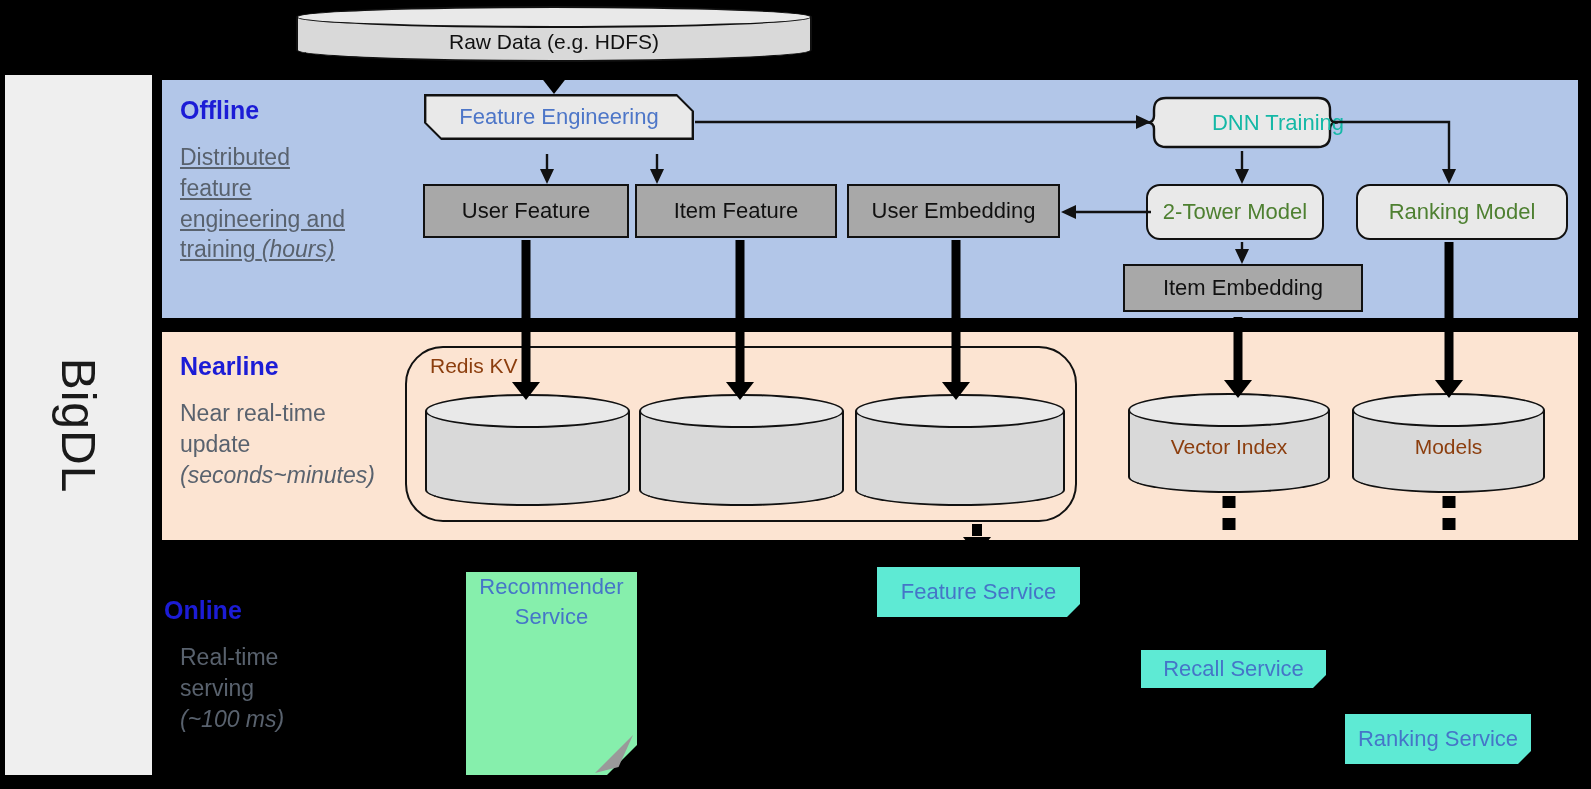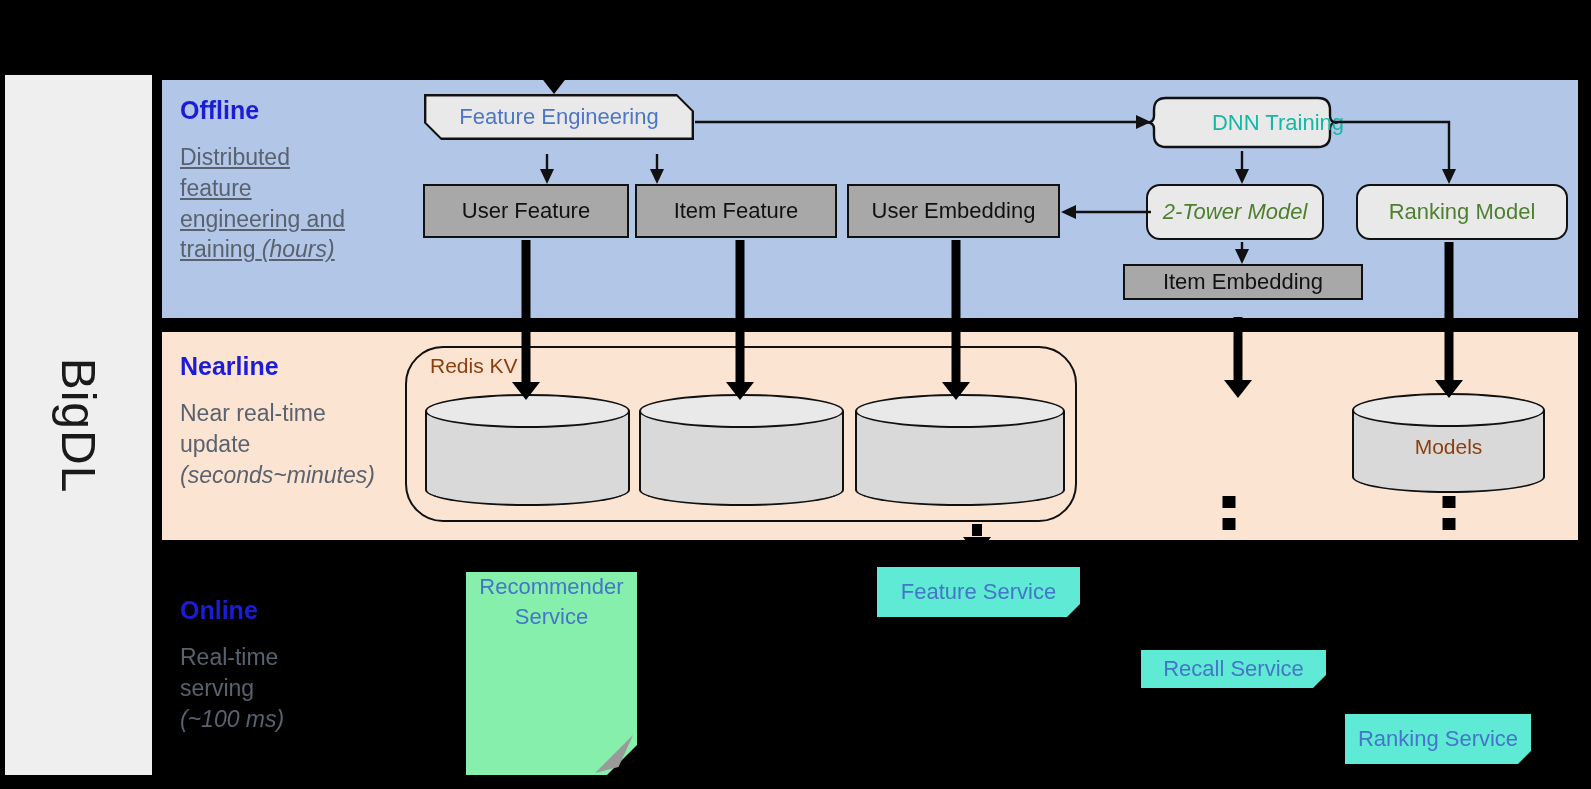--- a/index.html
+++ b/index.html
@@ -67,20 +67,25 @@
 
 <div class="canvas">
 
   <div class="band band-offline"></div>
   <div class="band band-nearline"></div>
 
   <div class="sidebar">
     <div class="brand">BigDL</div>
   </div>
 
+  <div class="cyl cyl-flat" style="left:296px;top:6px;width:516px;height:56px;">
+    <div class="cyl-body"></div>
+    <div class="cyl-top"></div>
+    <div class="cyl-label dark" style="top:24px;font-size:21px;">Raw Data (e.g. HDFS)</div>
+  </div>
 
   <div class="sec-title" style="left:180px;top:96px;">Offline</div>
   <div class="sec-desc" style="left:180px;top:142px;width:178px;text-decoration:underline;">
     <span>Distributed feature engineering and training</span>
     <i>(hours)</i>
   </div>
 
   <div class="node cutcorner" style="left:424px;top:94px;width:270px;height:46px;">
     <div class="cutcorner-in">Feature Engineering</div>
   </div>
@@ -93,27 +98,27 @@
   </div>
   <div class="node gbox" style="left:847px;top:184px;width:213px;height:54px;">
     <span>User Embedding</span>
   </div>
 
   <svg class="abs" style="left:1142px;top:96px;" width="200" height="53" viewBox="0 0 200 53">
     <path d="M 24 2 L 176 2 Q 188 2 188 14 L 188 20 Q 188 26.5 195 26.5 Q 188 26.5 188 33 L 188 39 Q 188 51 176 51 L 24 51 Q 12 51 12 39 L 12 33 Q 12 26.5 5 26.5 Q 12 26.5 12 20 L 12 14 Q 12 2 24 2 Z" fill="#e9e9e9" stroke="#111" stroke-width="2.4" stroke-linejoin="round"></path>
   </svg>
   <div class="node blue" style="left:1152px;top:96px;width:180px;height:53px;">DNN Training</div>
 
-  <div class="node rbox green" style="left:1146px;top:184px;width:178px;height:56px;font-style:italic;">
+  <div class="node rbox green" style="left:1146px;top:184px;width:178px;height:56px;">
     <span>2-Tower Model</span>
   </div>
   <div class="node rbox green" style="left:1356px;top:184px;width:212px;height:56px;">
     <span>Ranking Model</span>
   </div>
-  <div class="node gbox" style="left:1123px;top:264px;width:240px;height:36px;">
+  <div class="node gbox" style="left:1123px;top:264px;width:240px;height:48px;">
     <span>Item Embedding</span>
   </div>
 
   <div class="sec-title" style="left:180px;top:352px;">Nearline</div>
   <div class="sec-desc" style="left:180px;top:398px;width:208px;">
     <span>Near real-time update</span>
     <i>(seconds~minutes)</i>
   </div>
 
   <div class="redis-wrap" style="left:405px;top:346px;width:672px;height:176px;"></div>
@@ -125,27 +130,32 @@
   </div>
   <div class="cyl cyl-std" style="left:639px;top:394px;width:205px;height:112px;">
     <div class="cyl-body"></div>
     <div class="cyl-top"></div>
   </div>
   <div class="cyl cyl-std" style="left:855px;top:394px;width:210px;height:112px;">
     <div class="cyl-body"></div>
     <div class="cyl-top"></div>
   </div>
 
+  <div class="cyl cyl-std" style="left:1128px;top:393px;width:202px;height:100px;">
+    <div class="cyl-body"></div>
+    <div class="cyl-top"></div>
+    <div class="cyl-label" style="top:42px;">Vector Index</div>
+  </div>
   <div class="cyl cyl-std" style="left:1352px;top:393px;width:193px;height:100px;">
     <div class="cyl-body"></div>
     <div class="cyl-top"></div>
     <div class="cyl-label" style="top:42px;">Models</div>
   </div>
 
-  <div class="sec-title" style="left:180px;top:596px;">Online</div>
+  <div class="sec-title" style="left:164px;top:596px;">Online</div>
   <div class="sec-desc" style="left:180px;top:642px;width:130px;">
     <span>Real-time serving</span>
     <i>(~100 ms)</i>
   </div>
 
   <div class="doc" style="left:466px;top:572px;width:171px;height:203px;">
     <span>Recommender Service</span>
   </div>
   <div class="fold" style="left:595px;top:735px;width:38px;height:38px;"></div>
 

